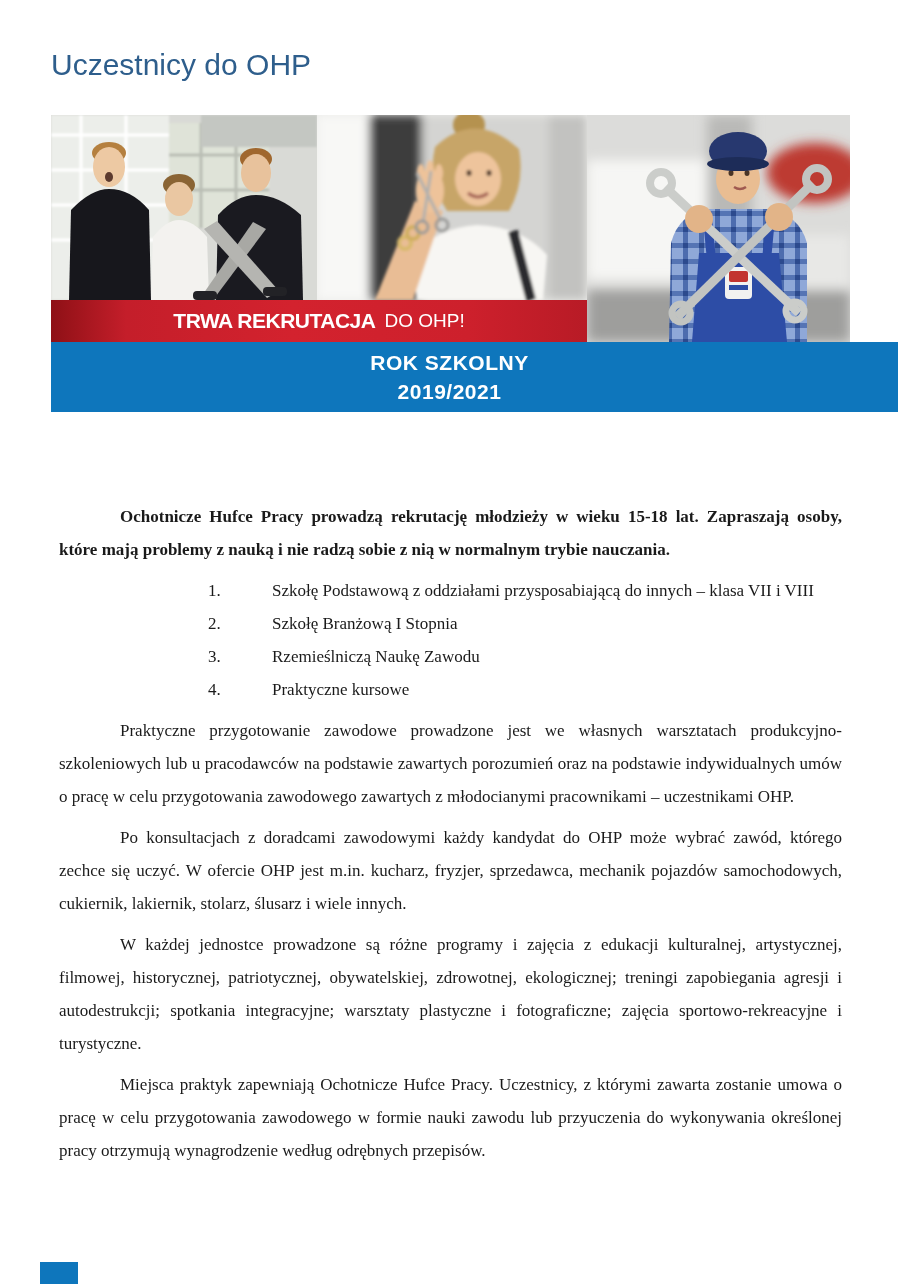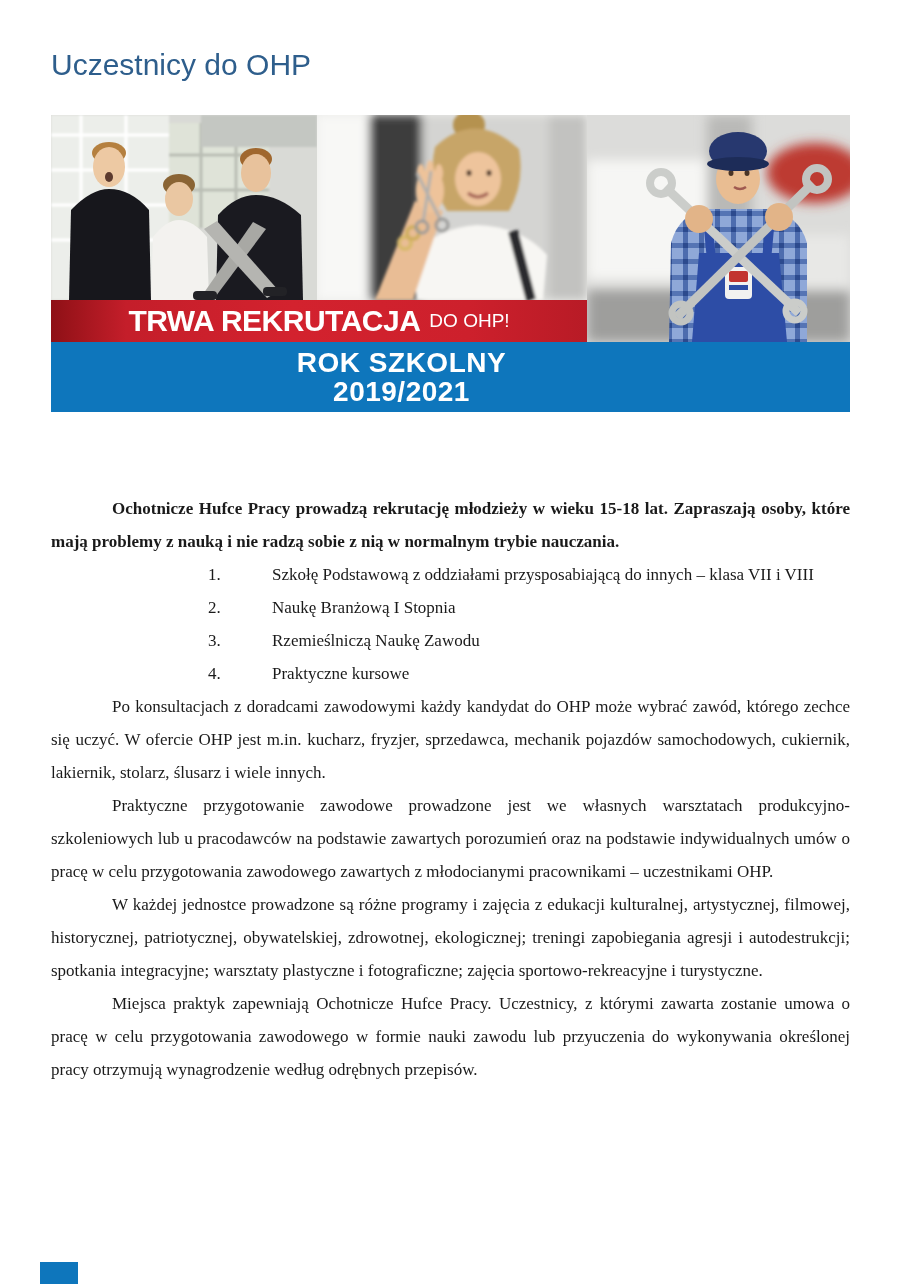--- a/index.html
+++ b/index.html
@@ -17,34 +17,34 @@
   .photo svg{display:block;}
   .photo1{left:0;width:266px;height:185px;}
   .photo2{left:266px;width:270px;height:185px;}
   .photo3{left:536px;width:263px;height:227px;}
   .red-band{
     position:absolute;left:0;top:185px;width:536px;height:42px;
     background:linear-gradient(90deg,#8e1016 0%,#c41e2a 14%,#d3222e 45%,#cd202c 78%,#b81b26 100%);
     display:flex;align-items:center;justify-content:center;
     font-family:"Liberation Sans", sans-serif;color:#ffffff;white-space:nowrap;
   }
-  .red-band .hb{font-weight:bold;font-size:30px;letter-spacing:-0.5px;}
+  .red-band .hb{font-weight:bold;font-size:21px;letter-spacing:-0.5px;}
   .red-band .hl{font-weight:400;font-size:19px;margin-left:9px;letter-spacing:0;}
   .blue-band{
     position:absolute;left:0;top:227px;width:799px;height:70px;
     background:#0E76BC;display:flex;flex-direction:column;align-items:center;justify-content:center;
     font-family:"Liberation Sans", sans-serif;color:#ffffff;font-weight:bold;
-    font-size:28px;line-height:29px;letter-spacing:0.5px;
+    font-size:21px;line-height:29px;letter-spacing:0.5px;padding-left:48px;
   }
   .blue-band > div{transform:translateX(-49px);}
   .content{
     position:absolute;left:51px;top:492px;width:799px;
     font-size:17px;line-height:33px;text-align:justify;
   }
-  .content p{margin:0;}
+  .content p{margin:8px;}
   .intro{font-weight:bold;text-indent:61px;}
   .offer-heading{font-weight:bold;margin-top:33px !important;text-align:left;}
   ol.offer-list{list-style:none;margin:0;padding:0;text-align:left;}
   ol.offer-list li{position:relative;padding-left:221px;line-height:33px;}
   ol.offer-list li .num{position:absolute;left:157px;}
   .para{text-indent:61px;}
   .bottom-blue{position:absolute;left:40px;top:1262px;width:38px;height:22px;background:#0E76BC;}
 </style>
 </head>
 <body>
@@ -196,32 +196,32 @@
     <p class="intro">Ochotnicze Hufce Pracy prowadzą rekrutację młodzieży w wieku 15-18 lat. Zapraszają osoby, które mają problemy z nauką i nie radzą sobie z nią w normalnym trybie nauczania.</p>
 
 
     <ol class="offer-list">
       <li>
         <span class="num">1.</span>
         <span>Szkołę Podstawową z oddziałami przysposabiającą do innych – klasa VII i VIII</span>
       </li>
       <li>
         <span class="num">2.</span>
-        <span>Naukę Branżową I Stopnia</span>
+        <span>Szkołę Branżową I Stopnia</span>
       </li>
       <li>
         <span class="num">3.</span>
         <span>Rzemieślniczą Naukę Zawodu</span>
       </li>
       <li>
         <span class="num">4.</span>
         <span>Praktyczne kursowe</span>
       </li>
     </ol>
 
+    <p class="para">Praktyczne przygotowanie zawodowe prowadzone jest we własnych warsztatach produkcyjno-szkoleniowych lub u pracodawców na podstawie zawartych porozumień oraz na podstawie indywidualnych umów o pracę w celu przygotowania zawodowego zawartych z młodocianymi pracownikami – uczestnikami OHP.</p>
     <p class="para">Po konsultacjach z doradcami zawodowymi każdy kandydat do OHP może wybrać zawód, którego zechce się uczyć. W ofercie OHP jest m.in. kucharz, fryzjer, sprzedawca, mechanik pojazdów samochodowych, cukiernik, lakiernik, stolarz, ślusarz i wiele innych.</p>
-    <p class="para">Praktyczne przygotowanie zawodowe prowadzone jest we własnych warsztatach produkcyjno-szkoleniowych lub u pracodawców na podstawie zawartych porozumień oraz na podstawie indywidualnych umów o pracę w celu przygotowania zawodowego zawartych z młodocianymi pracownikami – uczestnikami OHP.</p>
     <p class="para">W każdej jednostce prowadzone są różne programy i zajęcia z edukacji kulturalnej, artystycznej, filmowej, historycznej, patriotycznej, obywatelskiej, zdrowotnej, ekologicznej; treningi zapobiegania agresji i autodestrukcji; spotkania integracyjne; warsztaty plastyczne i fotograficzne; zajęcia sportowo-rekreacyjne i turystyczne.</p>
     <p class="para">Miejsca praktyk zapewniają Ochotnicze Hufce Pracy. Uczestnicy, z którymi zawarta zostanie umowa o pracę w celu przygotowania zawodowego w formie nauki zawodu lub przyuczenia do wykonywania określonej pracy otrzymują wynagrodzenie według odrębnych przepisów.</p>
   </div>
 
   <div class="bottom-blue"></div>
 </div>
 
 </body></html>

